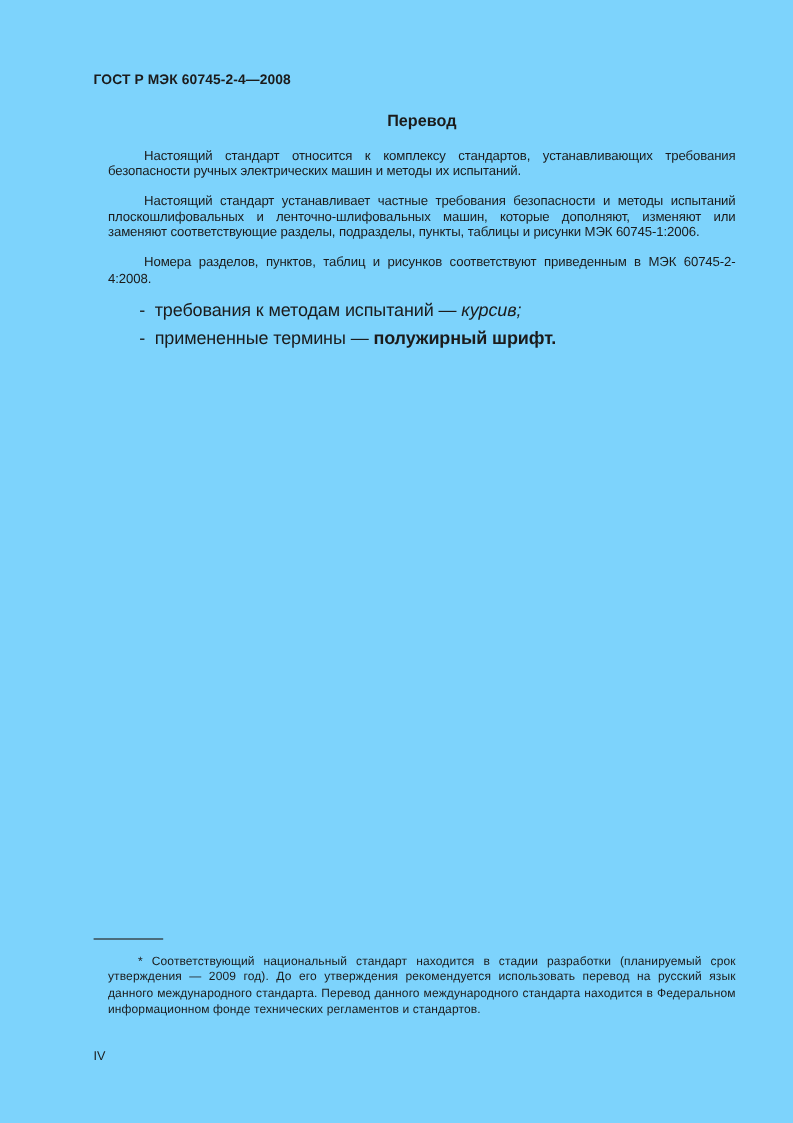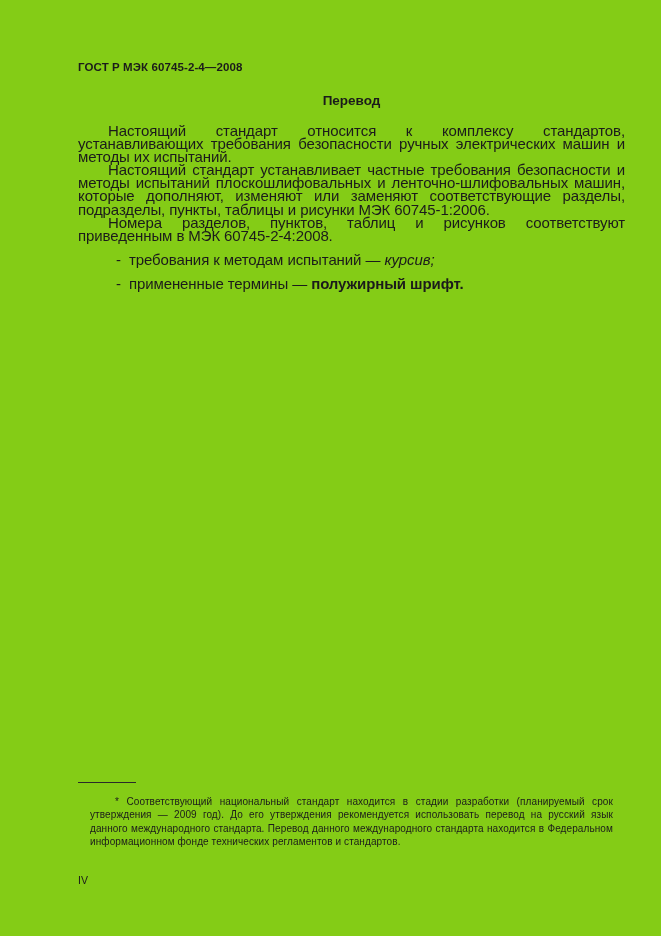--- a/index.html
+++ b/index.html
@@ -1,20 +1,20 @@
 <!DOCTYPE html>
 <html><head>
 <meta charset="utf-8">
 <style>
   html, body { margin: 0; padding: 0; background: #ffffff; }
   .page {
     position: relative;
     width: 661px;
     height: 936px;
-    background: #84cc16;
+    background: #7dd3fc;
     font-family: "Liberation Sans", sans-serif;
     color: #1b1b1b;
     overflow: hidden;
   }
   .content {
     position: absolute;
     left: 78px;
     right: 36px;
     top: 0;
   }
@@ -27,22 +27,22 @@
   .doc-title {
     margin: 20px 0 0 0;
     text-align: center;
     font-size: 13.5px;
     font-weight: bold;
   }
   .body-text {
     margin-top: 16px;
   }
   .para {
-    margin: 0;
-    font-size: 15px;
+    margin: 12px;
+    font-size: 11px;
     line-height: 13.1px;
     text-align: justify;
     text-indent: 30px;
     letter-spacing: -0.1px;
   }
   .list-item {
     margin: 11px;
     font-size: 15px;
     line-height: 13.1px;
     padding-left: 27px;

